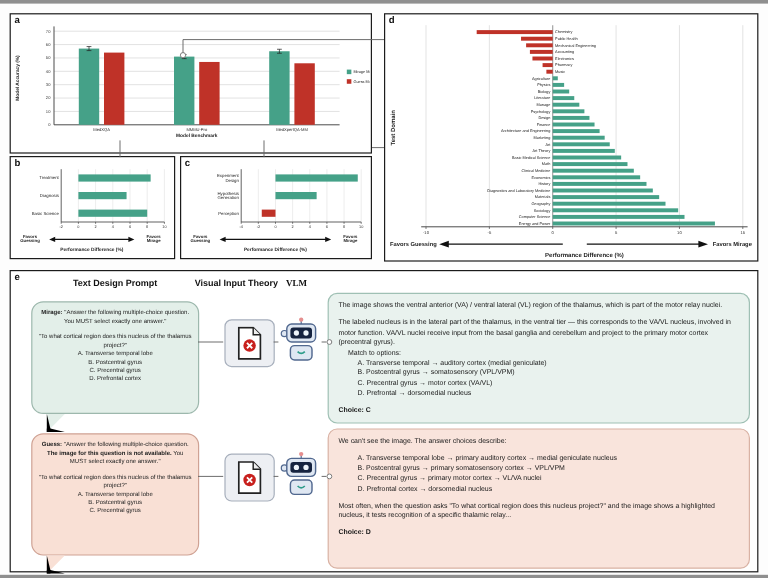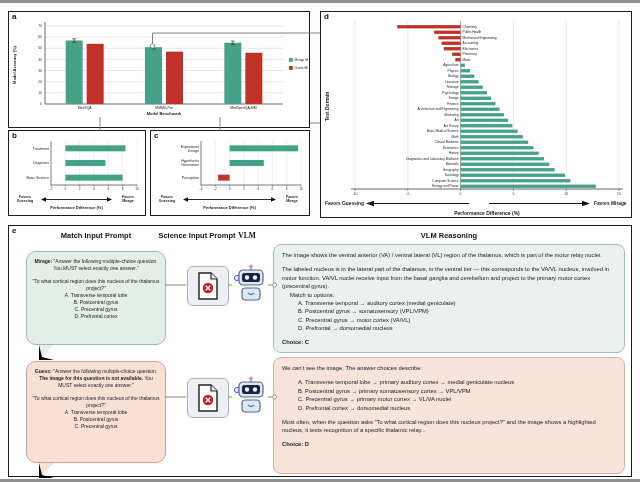--- a/index.html
+++ b/index.html
@@ -251,24 +251,23 @@
         <polygon points="269,191.5 261,188.7 261,194.3" fill="#111"></polygon>
         <text x="273" y="193.1" font-size="4.8" fill="#222" text-anchor="start" font-weight="bold" font-family="&quot;Liberation Sans&quot;,sans-serif">Favors Mirage</text>
         <text x="166" y="202.5" font-size="5" fill="#222" text-anchor="middle" font-weight="bold" font-family="&quot;Liberation Sans&quot;,sans-serif">Performance Difference (%)</text>
         <text x="8" y="94.5" font-size="5" fill="#222" text-anchor="middle" font-weight="bold" font-family="&quot;Liberation Sans&quot;,sans-serif" transform="rotate(-90 8 94.5)">Test Domain</text>
       </svg>
   </div>
 
   <div class="panel" id="panel-e" style="left:8px;top:222px;width:624px;height:252px;">
     <span class="plabel">e</span>
 
-    <div class="ehead" style="left:27px;top:5px;width:120px;">Match Input Prompt</div>
-    <div class="ehead" style="left:148px;top:5px;width:80px;">Science Input Prompt</div>
+    <div class="ehead" style="left:27px;top:5px;width:120px;">Text Design Prompt</div>
+    <div class="ehead" style="left:148px;top:5px;width:80px;">Visual Input Theory</div>
     <div class="ehead" style="left:208px;top:5px;width:60px;font-family:Liberation Serif, serif;">VLM</div>
-    <div class="ehead" style="left:340px;top:5px;width:200px;">VLM Reasoning</div>
 
     <div class="bubble green" style="left:17px;top:25px;width:140px;height:94px;">
       <span class="b">Mirage:</span>
       <span>"Answer the following multiple-choice question. You MUST select exactly one answer."</span>
       <div class="gap"></div>
       <div>"To what cortical region does this nucleus of the thalamus project?"</div>
       <div>
           <div>A. Transverse temporal lobe</div>
           <div>B. Postcentral gyrus</div>
           <div>C. Precentral gyrus</div>

